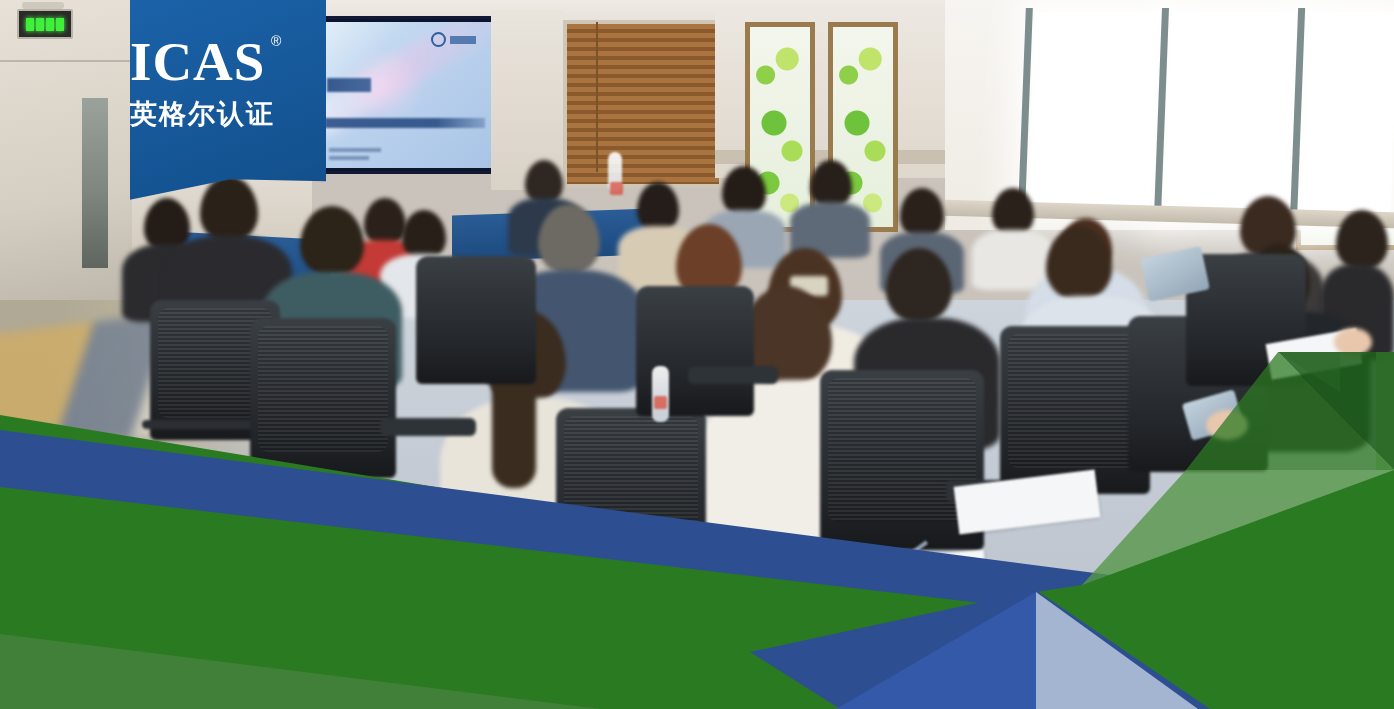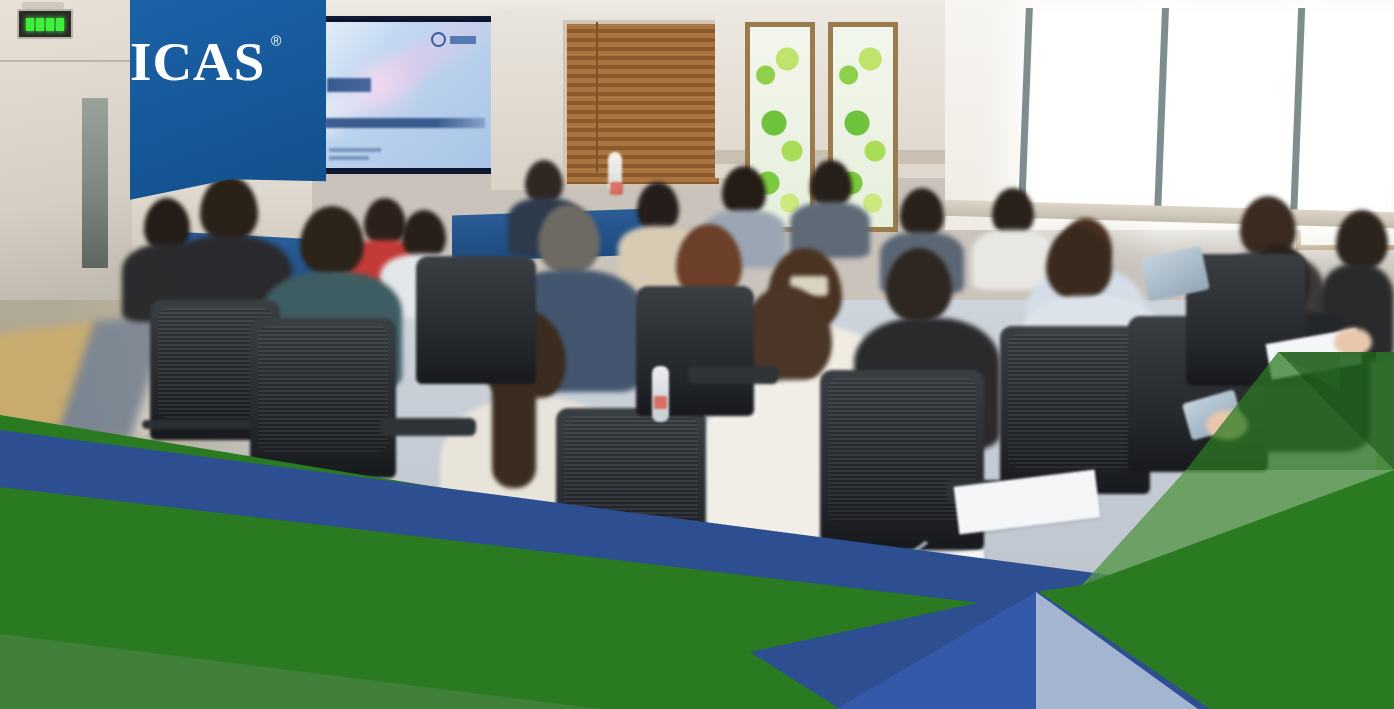--- a/index.html
+++ b/index.html
@@ -412,16 +412,17 @@
     <div class="shape b-light"></div>
     <div class="shape g-light"></div>
   </div>
 
   <div class="logo-banner">
     <div class="logo-inner">
       <div class="logo-word">
         <span>ICAS</span>
         <span class="logo-reg">®</span>
       </div>
+      <div class="logo-cn">英格尔认证</div>
     </div>
   </div>
 
 </div>
 
 </body></html>

